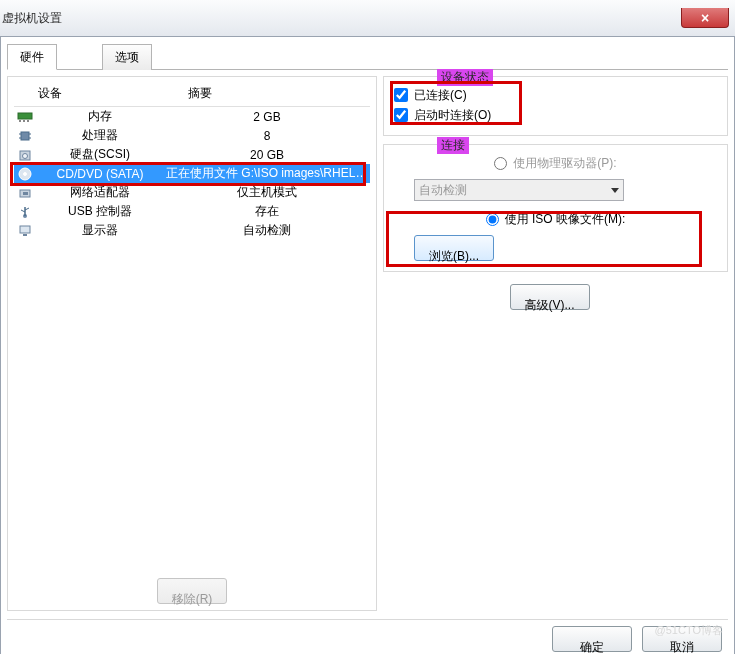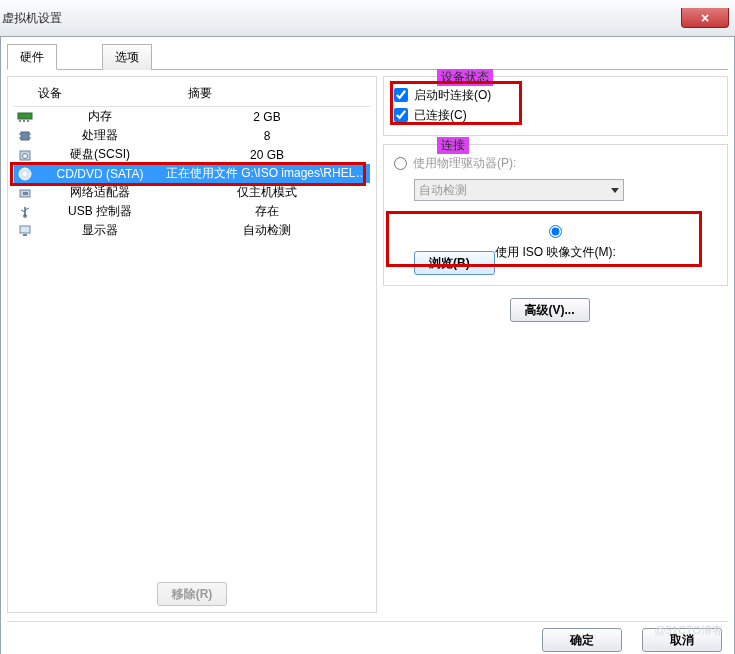--- a/index.html
+++ b/index.html
@@ -17,36 +17,36 @@
 .hdrrow .c1 { width: 150px; }
 .hdrrow .c2 { flex: 1; }
 .devlist { flex: 1; border-top: 1px solid #e0e0e0; overflow: hidden; }
 .devrow { display: flex; align-items: center; height: 19px; padding: 0 2px; text-align: center; }
 .devrow.sel { background: #3399ff; color: #fff; }
 .devrow .ico { width: 18px; display: inline-flex; align-items: center; justify-content: center; }
 .devrow .nm { width: 132px; white-space: nowrap; overflow: hidden; text-overflow: ellipsis; }
 .devrow .sm { flex: 1; white-space: nowrap; overflow: hidden; text-overflow: ellipsis; }
 .hl-red { position: absolute; border: 3px solid #d40000; pointer-events: none; z-index: 10; }
 .leftbtns { display: flex; justify-content: center; gap: 10px; padding-top: 8px; }
-.xpbtn { height: 24px; padding: 0 14px; border: 1px solid #8c989f; border-radius: 3px; background: linear-gradient(#fdfdfd,#e5e9ed); cursor: pointer; font-weight: bold; }
+.xpbtn { height: 24px; padding: 12px 14px; border: 1px solid #8c989f; border-radius: 3px; background: linear-gradient(#fdfdfd,#e5e9ed); cursor: pointer; }
 .xpbtn.blue { background: linear-gradient(#f6faff,#d7ebff); border-color: #5a94cc; }
 .xpbtn:disabled { color: #9a9a9a; background: linear-gradient(#f6f6f6,#ececec); border-color: #c5c5c5; cursor: default; }
 .rightpane { flex: 1; display: flex; flex-direction: column; }
 .grp { border: 1px solid #d9d9d9; padding: 8px 10px 10px 10px; margin-bottom: 8px; position: relative; }
 .grp .grptitle { position: absolute; top: -8px; left: 8px; background: #d946ef; padding: 0 4px; color: #2a2a2a; margin-left: 45px; }
 .chk { display: flex; align-items: center; gap: 6px; height: 20px; }
 .chk input { width: 14px; height: 14px; }
-.radio { display: flex; align-items: center; gap: 6px; height: 20px; }
+.radio { display: flex; align-items: center; gap: 6px; height: 20px; justify-content: center; }
 .radio.disabled { color: #9a9a9a; }
 .sel-combo { width: 210px; height: 22px; border: 1px solid #abadb3; background: #fff; padding: 2px 4px; display: inline-flex; align-items: center; justify-content: space-between; }
 .sel-combo.disabled { background: #efefef; color: #9a9a9a; }
 .tri { border-left: 4px solid transparent; border-right: 4px solid transparent; border-top: 5px solid #333; }
 .connact { margin-top: 6px; margin-left: 20px; display: flex; gap: 8px; align-items: center; }
 .advrow { display: flex; justify-content: center; margin-right: 12px; margin-top: 4px; }
-.footer { display: flex; justify-content: flex-end; gap: 20px; padding: 6px 6px 0 0; border-top: 1px solid #d9d9d9; margin-top: 8px; }
+.footer { display: flex; justify-content: flex-end; gap: 10px; padding: 6px 6px 0 0; border-top: 1px solid #d9d9d9; margin-top: 8px; }
 .watermark { position: absolute; right: 12px; bottom: 16px; color: #d8d8d8; font-size: 11px; pointer-events: none; margin-left: 12px; }
 svg { display: block; }
 </style>
 </head>
 <body>
 
 <div class="titlebar">
   <span class="title">虚拟机设置</span>
   <div class="close">
     <span style="font-size:14px;font-weight:bold;">×</span>
@@ -151,44 +151,44 @@
       <div class="leftbtns">
         <button class="xpbtn" disabled="">移除(R)</button>
       </div>
     </div>
 
     <div class="rightpane">
       <div class="grp" style="position:relative;">
         <span class="grptitle">设备状态</span>
         <label class="chk">
           <input type="checkbox" checked="" style="">
-          <span>启动时连接(O)</span>
+          <span>已连接(C)</span>
         </label>
         <label class="chk">
           <input type="checkbox" checked="" style="">
-          <span>已连接(C)</span>
+          <span>启动时连接(O)</span>
         </label>
         <div class="hl-red" style="left:6px; top:4px; width:132px; height:44px;"></div>
       </div>
 
       <div class="grp" style="position:relative;">
         <span class="grptitle">连接</span>
 
         <label class="radio disabled">
           <input type="radio" name="conn" style="">
           <span>使用物理驱动器(P):</span>
         </label>
         <div class="connact">
           <div class="sel-combo disabled">
             <span>自动检测</span>
             <span class="tri"></span>
           </div>
         </div>
 
-        <label class="radio" style="margin-top:24px;flex-direction:column;">
+        <label class="radio" style="margin-top:8px;">
           <input type="radio" name="conn" checked="" style="">
           <span>使用 ISO 映像文件(M):</span>
         </label>
         <div class="connact">
           <button class="xpbtn blue">浏览(B)...</button>
         </div>
 
         <div class="hl-red" style="left:2px; top:66px; width:316px; height:56px;"></div>
       </div>
 

